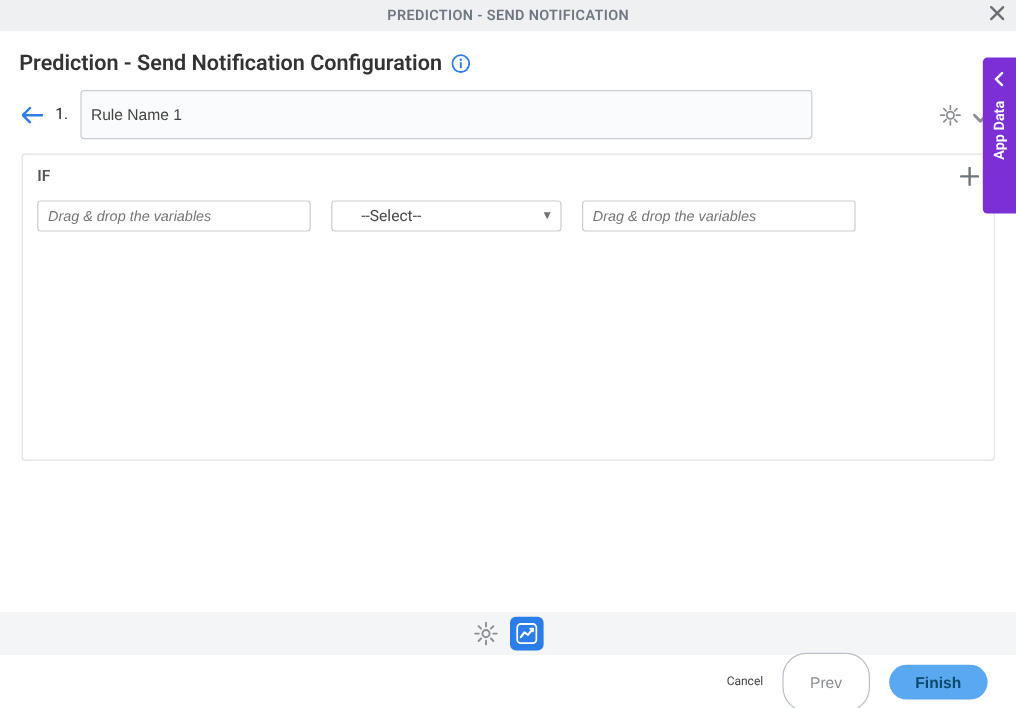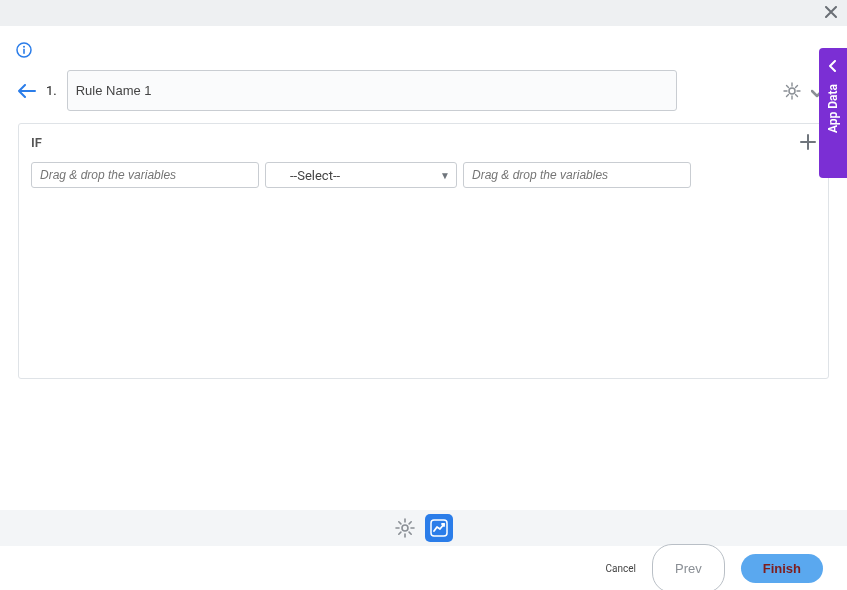--- a/index.html
+++ b/index.html
@@ -116,21 +116,21 @@
   }
   .plus-btn {
     cursor: pointer;
     color: #6f757c;
     font-size: 18px;
     line-height: 1;
     display: inline-flex;
   }
   .condition-row {
     display: flex;
-    gap: 6px;
+    gap: 17px;
   }
   .drop-field {
     flex: 1;
     height: 26px;
     border: 1px solid #c9cdd2;
     border-radius: 3px;
     padding: 0 8px;
     font-size: 12px;
     font-style: italic;
     color: #9aa0a6;
@@ -243,37 +243,39 @@
     color: #8a8f95;
     background: #fff;
     cursor: pointer;
   }
   .btn-finish {
     border: none;
     border-radius: 20px;
     padding: 7px 22px;
     font-size: 13px;
     font-weight: 600;
-    color: #7f1d1d;
+    color: #0c4a6e;
     background: #5aa8ef;
     cursor: pointer;
   }
 </style>
 </head>
 <body>
 
 <div class="header-bar">
+  <div class="header-title">PREDICTION - SEND NOTIFICATION</div>
   <div class="header-close">
     <svg width="12" height="12" viewBox="0 0 12 12">
         <path d="M1 1 L11 11 M11 1 L1 11" stroke="currentColor" stroke-width="2" stroke-linecap="round"></path>
       </svg>
   </div>
 </div>
 
 <div class="page-title-row">
+  <div class="page-title">Prediction - Send Notification Configuration</div>
   <span class="info-icon-wrap">
     <svg width="16" height="16" viewBox="0 0 16 16">
       <circle cx="8" cy="8" r="7" fill="none" stroke="#2b7de9" stroke-width="1.5"></circle>
       <circle cx="8" cy="4.8" r="1" fill="#2b7de9"></circle>
       <rect x="7.2" y="6.8" width="1.6" height="5" fill="#2b7de9"></rect>
     </svg>
   </span>
 </div>
 
 <div class="rule-row">

